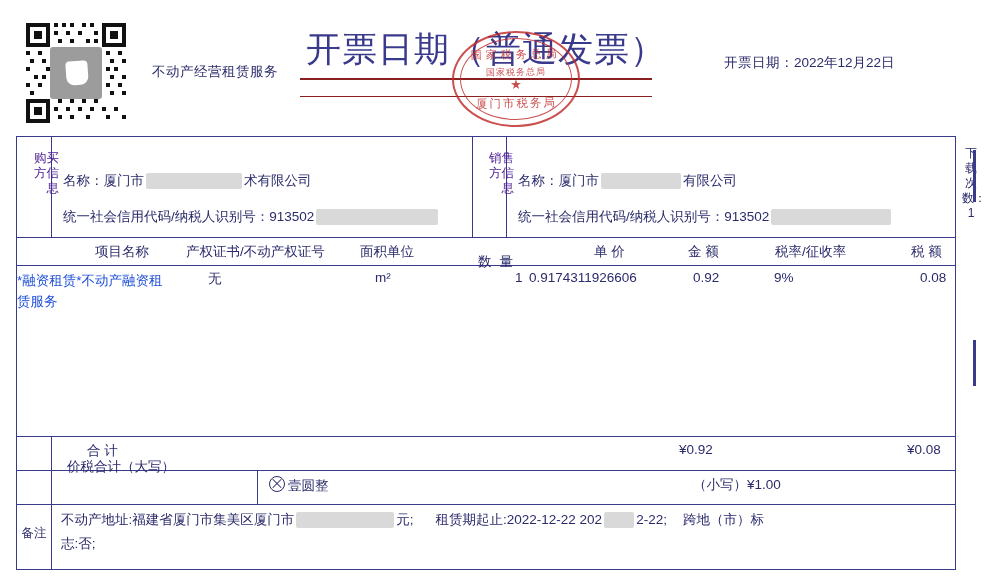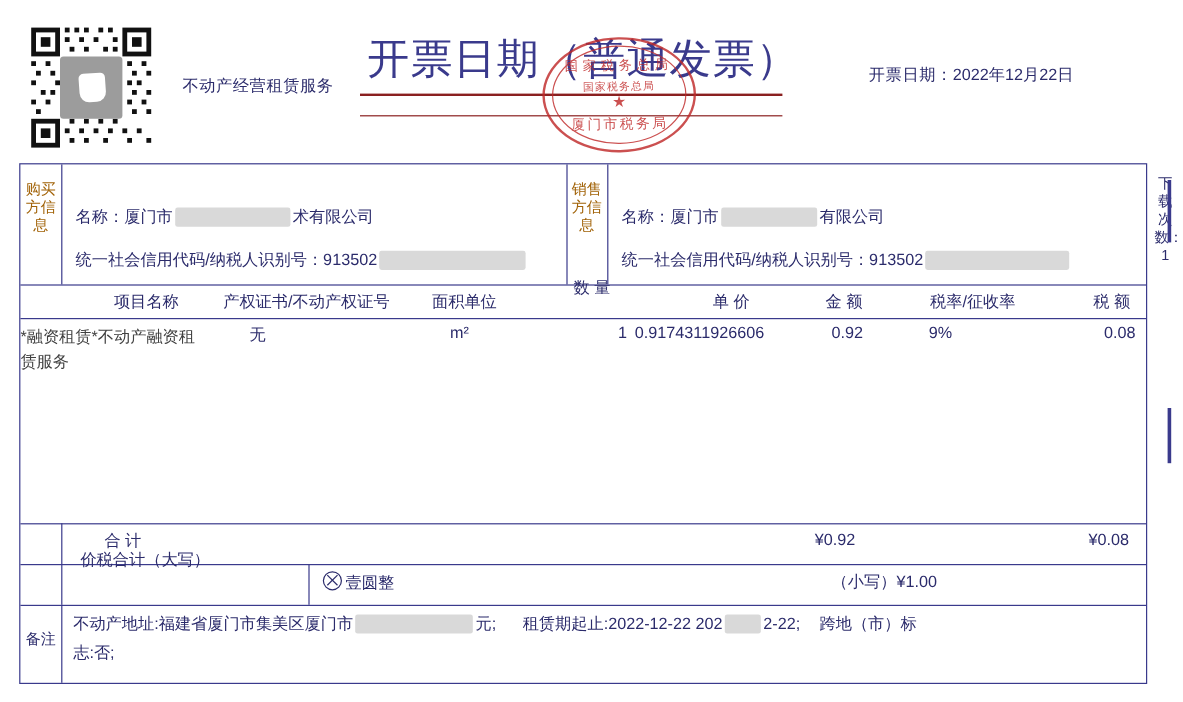--- a/index.html
+++ b/index.html
@@ -176,22 +176,23 @@
     width: 1px;
     background: #3a3a8c;
   }
 
   
   .party-col-label {
     position: absolute;
     width: 26px;
     font-size: 12.5px;
     line-height: 15px;
-    text-align: center;
-    color: #a16207;
+    text-align: right;
+    color: #4c1d95;
+    margin-left: 12px;
   }
   .party-text {
     position: absolute;
     font-size: 13.5px;
     color: #2b2b6b;
     white-space: nowrap;
   }
 
   
   .th {
@@ -202,21 +203,21 @@
   }
   .cell {
     position: absolute;
     font-size: 13.5px;
     color: #2b2b6b;
     white-space: nowrap;
   }
   .cell-wrap {
     position: absolute;
     font-size: 13.5px;
-    color: #404040;
+    color: #1d4ed8;
     line-height: 21px;
     width: 150px;
   }
 
   .note-label {
     position: absolute;
     width: 26px;
     font-size: 12.5px;
     line-height: 16px;
     text-align: center;
@@ -402,21 +403,21 @@
       <span>名称：</span><span>厦门市</span><span class="redact" style="width:80px;height:16px;margin:0 2px;"></span><span>有限公司</span>
     </div>
 
     <div class="party-text" style="left:501px; top:71px;">
       <span>统一社会信用代码/纳税人识别号：</span><span>913502</span><span class="redact" style="width:120px;height:16px;margin-left:2px;"></span>
     </div>
 
     <div class="th" style="left:78px; top:106px;">项目名称</div>
     <div class="th" style="left:169px; top:106px;">产权证书/不动产权证号</div>
     <div class="th" style="left:343px; top:106px;">面积单位</div>
-    <div class="th" style="left:461px; top:94px;">数 量</div>
+    <div class="th" style="left:461px; top:116px;font-family:Liberation Mono, monospace;">数 量</div>
     <div class="th" style="left:577px; top:106px;">单 价</div>
     <div class="th" style="left:671px; top:106px;">金 额</div>
     <div class="th" style="left:758px; top:106px;">税率/征收率</div>
     <div class="th" style="left:894px; top:106px;">税 额</div>
 
     <div class="cell-wrap" style="left:0px; top:133px; width:152px;">*融资租赁*不动产融资租赁服务</div>
     <div class="cell" style="left:191px; top:133px;">无</div>
     <div class="cell" style="left:358px; top:133px;">m²</div>
     <div class="cell" style="left:498px; top:133px;">1</div>
     <div class="cell" style="left:512px; top:133px;">0.9174311926606</div>

